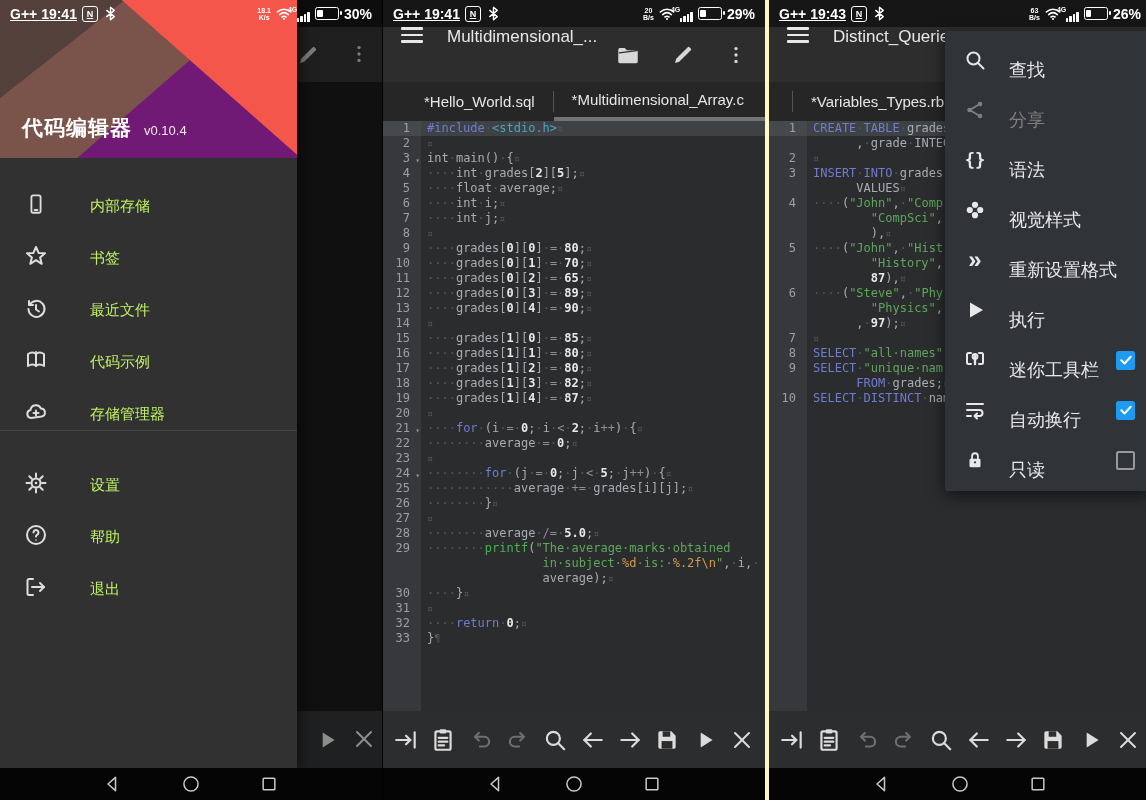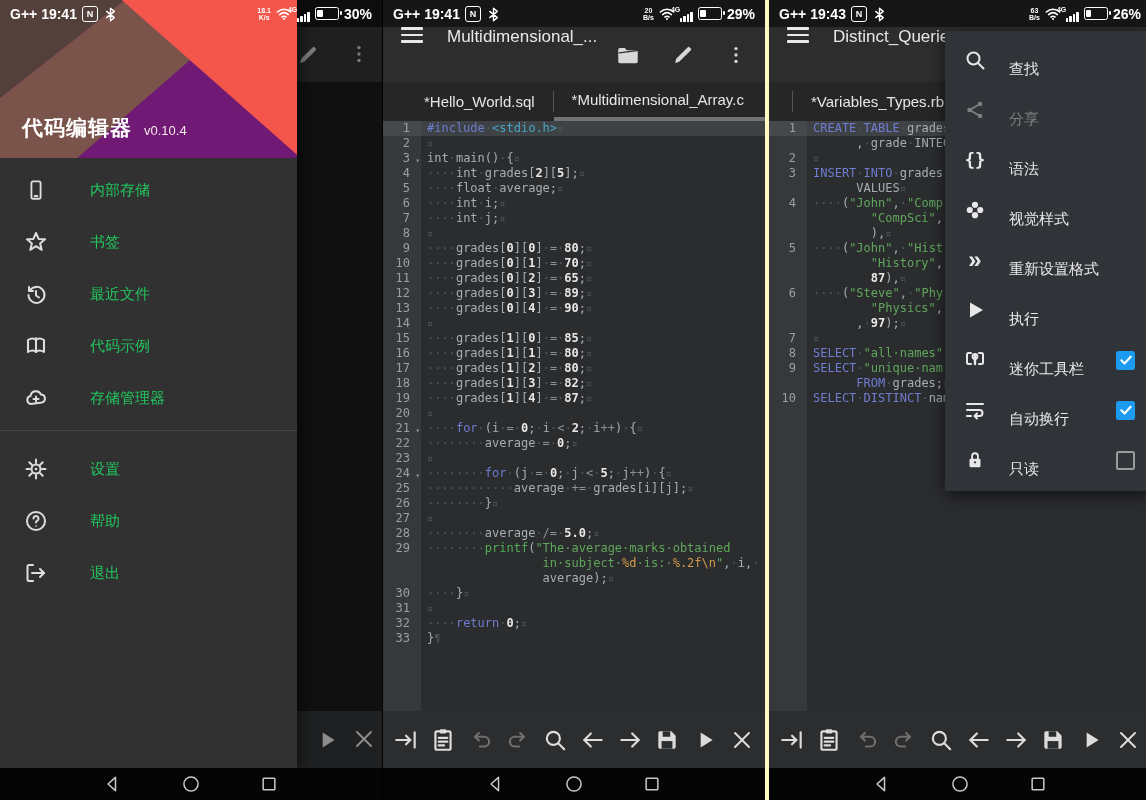--- a/index.html
+++ b/index.html
@@ -5,21 +5,21 @@
   html,body{margin:0;padding:0;background:#000;}
   .screen{position:relative;width:1146px;height:800px;overflow:hidden;
     font-family:"Liberation Sans",sans-serif;background:#000;}
   .panel{position:absolute;top:0;width:382px;height:800px;overflow:hidden;background:#0d0d0d;}
   #p-left{left:0;} #p-mid{left:382px;border-left:1px solid #000;} #p-right{left:764px;border-left:5px solid #fef9c3;}
 
   
   .statusbar{position:absolute;left:0;top:0;width:100%;height:27px;background:#161616;color:#fff;
     display:flex;align-items:center;padding:0 10px;box-sizing:border-box;z-index:6;font-size:14px;font-weight:bold;}
   .statusbar.transparent{background:transparent;}
-  .sb-left{display:flex;align-items:flex-end;gap:5px;}
+  .sb-left{display:flex;align-items:flex-start;gap:5px;text-decoration:underline;}
   .sb-right{margin-left:auto;display:flex;align-items:center;gap:5px;}
   .nfc{width:14px;height:14px;border:1.5px solid #fff;border-radius:3px;font-size:9px;font-weight:bold;
     display:flex;align-items:center;justify-content:center;}
   .speed{display:flex;flex-direction:column;align-items:center;line-height:7px;font-size:7px;font-weight:bold;}
   .sigwrap{display:flex;align-items:flex-end;gap:1px;position:relative;padding-top:6px;}
   .sig4g{position:absolute;top:0;left:-9px;font-size:7px;font-weight:bold;}
   .bar{width:2.5px;background:#fff;border-radius:0.5px;}
   .batt{position:relative;width:22px;height:11px;border:1.5px solid #fff;border-radius:2.5px;display:flex;align-items:center;}
   .batt:after{content:"";position:absolute;right:-4px;top:2.5px;width:2px;height:4px;background:#fff;border-radius:1px;}
   .batt-fill{height:7px;margin-left:1.5px;background:#fff;border-radius:1px;}
@@ -74,32 +74,32 @@
   .drawer{position:absolute;left:0;top:0;width:297px;bottom:32px;background:#313131;z-index:5;
     box-shadow:4px 0 12px rgba(0,0,0,0.5);}
   .dr-header{position:relative;width:100%;height:158px;background:#701a75;overflow:hidden;}
   .dr-shape1{position:absolute;inset:0;background:#54403a;clip-path:polygon(0 0,42% 0,0 62%);}
   .dr-shape2{position:absolute;inset:0;background:#7a534b;clip-path:polygon(0 62%,42% 0,64% 38%,26% 100%,0 100%);}
   .dr-shape3{position:absolute;inset:0;background:#f4564c;clip-path:polygon(41% 0,100% 0,100% 98%);}
   .dr-title-row{position:absolute;left:22px;bottom:16px;display:flex;align-items:baseline;gap:12px;color:#fff;}
   .dr-appname{font-size:21px;font-weight:bold;letter-spacing:1px;}
   .dr-version{font-size:13px;color:#f5e9e7;text-align:right;}
   .dr-list{padding-top:6px;}
-  .dr-item{display:flex;align-items:center;height:52px;padding:0 0 0 24px;color:#22c55e;cursor:pointer;}
+  .dr-item{display:flex;align-items:flex-end;height:52px;padding:0 0 0 24px;color:#bef264;cursor:pointer;}
   .dr-item .ic{width:24px;height:24px;color:#dedede;display:flex;align-items:center;justify-content:center;}
   .dr-item .lbl{margin-left:42px;font-size:15px;}
   .dr-divider{height:1px;background:#474747;margin:6px 0;}
 
   
   .menu{position:absolute;left:176px;top:31px;width:206px;height:460px;background:#303338;z-index:8;
     border-radius:2px;box-shadow:0 4px 16px rgba(0,0,0,0.6);padding:4px 0;box-sizing:border-box;}
   .menu-item{display:flex;align-items:center;height:50px;padding:0 16px 0 18px;color:#e8e8e8;cursor:pointer;}
   .menu-item.disabled{color:#7f7f7f;}
   .menu-item .ic{width:24px;height:24px;display:flex;align-items:center;justify-content:center;flex:0 0 24px;}
-  .menu-item .lbl{margin-left:22px;font-size:15px;white-space:nowrap;flex:1;margin-top:19px;}
+  .menu-item .lbl{margin-left:22px;font-size:18px;white-space:nowrap;flex:1;margin-top:19px;}
   .ic-text{font-size:17px;font-weight:bold;font-family:"DejaVu Sans Mono",monospace;}
   .ic-text.big{font-size:24px;line-height:20px;font-family:"Liberation Sans",sans-serif;}
   .checkbox{width:19px;height:19px;border-radius:2.5px;box-sizing:border-box;flex:0 0 19px;}
   .checkbox.checked{background:#1d9bf0;display:flex;align-items:center;justify-content:center;}
   .checkbox.checked svg{color:#fff;}
   .checkbox.unchecked{border:2px solid #9a9a9a;background:transparent;}
 
   svg{display:block;}
 </style>
 </head>

